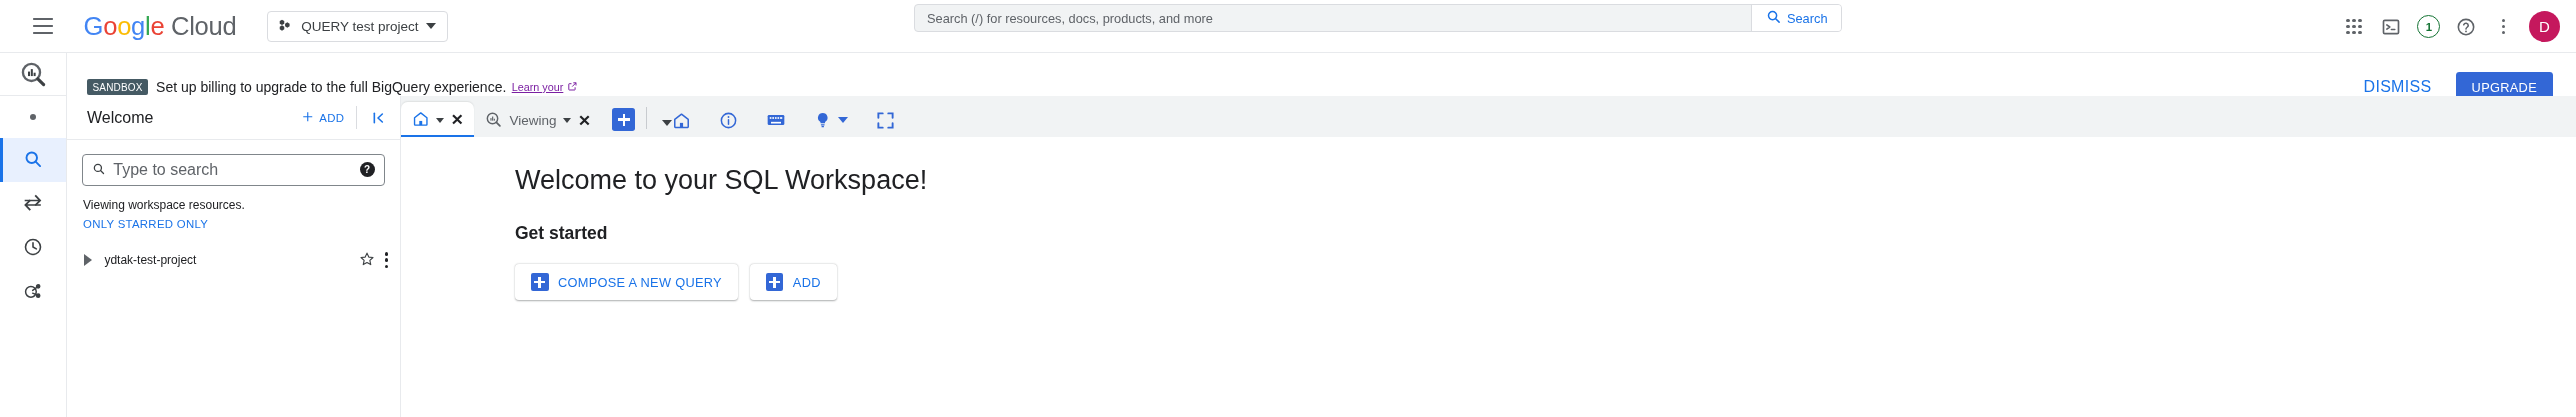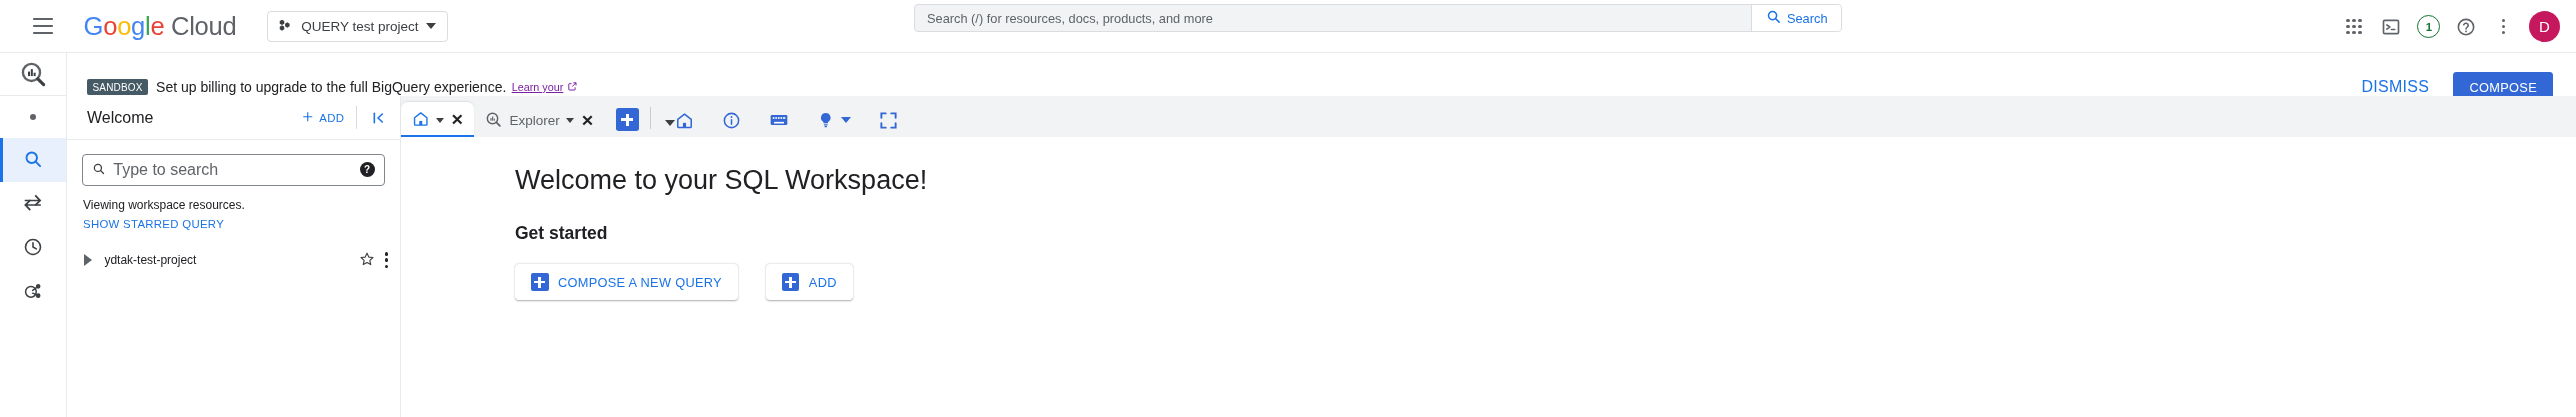--- a/index.html
+++ b/index.html
@@ -198,21 +198,21 @@
     gap: 28px; margin: 0 25.6px 8px 0; }
   .tbicon { cursor: pointer; display: flex; align-items: center; gap: 6.7px; }
 
   
   .main {
     position: absolute; top: 137px; left: 401px; width: 2175px; height: 280px;
     background: #fff; padding: 28px 0 0 114px;
   }
   .welcome-title { font-size: 27px; color: #202124; font-weight: normal; }
   .get-started { font-size: 17.5px; color: #202124; font-weight: bold; margin-top: 27px; }
-  .gs-buttons { display: flex; gap: 28px; margin-top: 20px; }
+  .gs-buttons { display: flex; gap: 12px; margin-top: 20px; }
   .gs-btn {
     background: #fff; border: none; border-radius: 4px;
     box-shadow: 0 0.7px 2px rgba(60,64,67,.3), 0 0.7px 1.3px rgba(60,64,67,.15);
     padding: 9.4px 16px; display: flex; align-items: center; gap: 9.4px;
     cursor: pointer; font-family: "Liberation Sans", sans-serif;
   }
   .gs-btn .lbl { color: #1a73e8; font-size: 12.8px; letter-spacing: 0.3px; }
   .sq-plus {
     width: 17.5px; height: 17.5px; background: #3367d6; border-radius: 2px; position: relative;
     flex: none;
@@ -312,21 +312,21 @@
   <span class="banner-text">Set up billing to upgrade to the full BigQuery experience.</span>
   <span class="banner-link">Learn your</span>
   <span class="ext-icon">
     <svg width="10.8" height="10.8" viewBox="0 0 24 24" fill="none" stroke="#7b1fa2" stroke-width="2.2">
       <path d="M14 4h6v6M20 4l-8.5 8.5"></path>
         <path d="M18 14v5a1 1 0 0 1-1 1H5a1 1 0 0 1-1-1V7a1 1 0 0 1 1-1h5"></path>
     </svg>
   </span>
   <div class="banner-actions">
     <span class="dismiss-btn">DISMISS</span>
-    <button class="upgrade-btn">COMPOSE</button>
+    <button class="upgrade-btn">UPGRADE</button>
   </div>
 </div>
 
 <div class="rail">
   <div class="rail-logo">
     <svg width="27" height="27" viewBox="0 0 24 24">
       <circle cx="10.2" cy="10.2" r="7.6" fill="none" stroke="#5f6368" stroke-width="2.1"></circle>
       <rect x="7.1" y="9.4" width="1.8" height="4" fill="#3c4043"></rect>
       <rect x="9.6" y="7.2" width="1.8" height="6.2" fill="#3c4043"></rect>
       <rect x="12.1" y="10.4" width="1.8" height="3" fill="#3c4043"></rect>
@@ -405,21 +405,21 @@
       <svg width="13.5" height="13.5" viewBox="0 0 24 24" fill="none" stroke="#3c4043" stroke-width="2.3">
         <circle cx="10.5" cy="10.5" r="6.3"></circle>
           <line x1="15.2" y1="15.2" x2="20.5" y2="20.5" stroke-linecap="round"></line>
       </svg>
     </span>
     <input value="" placeholder="Type to search" style="">
     <span class="help-dot">?</span>
   </div>
 
   <div class="viewing-text">Viewing workspace resources.</div>
-  <div class="starred-link">SHOW STARRED QUERY</div>
+  <div class="starred-link">ONLY STARRED ONLY</div>
 
   <div class="tree-row">
     <span class="tri"></span>
     <span class="tree-label">ydtak-test-project</span>
     <span class="tree-actions">
       <span>
         <svg width="16" height="16" viewBox="0 0 24 24" fill="none" stroke="#3c4043" stroke-width="1.7" stroke-linejoin="round">
           <polygon points="12,3.2 14.7,9.1 21,9.8 16.3,14.1 17.6,20.4 12,17.2 6.4,20.4 7.7,14.1 3,9.8 9.3,9.1"></polygon>
         </svg>
       </span>
@@ -449,21 +449,21 @@
   <div class="tab">
     <span>
       <svg width="17.5" height="17.5" viewBox="0 0 24 24">
         <circle cx="10.3" cy="10.3" r="7.1" fill="none" stroke="#5f6368" stroke-width="2"></circle>
         <rect x="7.4" y="9.7" width="1.6" height="3.5" fill="#5f6368"></rect>
         <rect x="9.7" y="7.6" width="1.6" height="5.6" fill="#5f6368"></rect>
         <rect x="12" y="10.6" width="1.6" height="2.6" fill="#5f6368"></rect>
         <line x1="15.6" y1="15.6" x2="20.4" y2="20.4" stroke="#5f6368" stroke-width="2.5" stroke-linecap="round"></line>
       </svg>
     </span>
-    <span class="tab-label">Explorer</span>
+    <span class="tab-label">Viewing</span>
     <span class="tab-caret"></span>
     <span class="tab-x">✕</span>
   </div>
 
   <div class="newtab-btn" style="position:relative">
     <span class="plus-h"></span>
     <span class="plus-v"></span>
   </div>
   <span class="tabbar-vdiv"></span>
   <span class="tabbar-caret">

